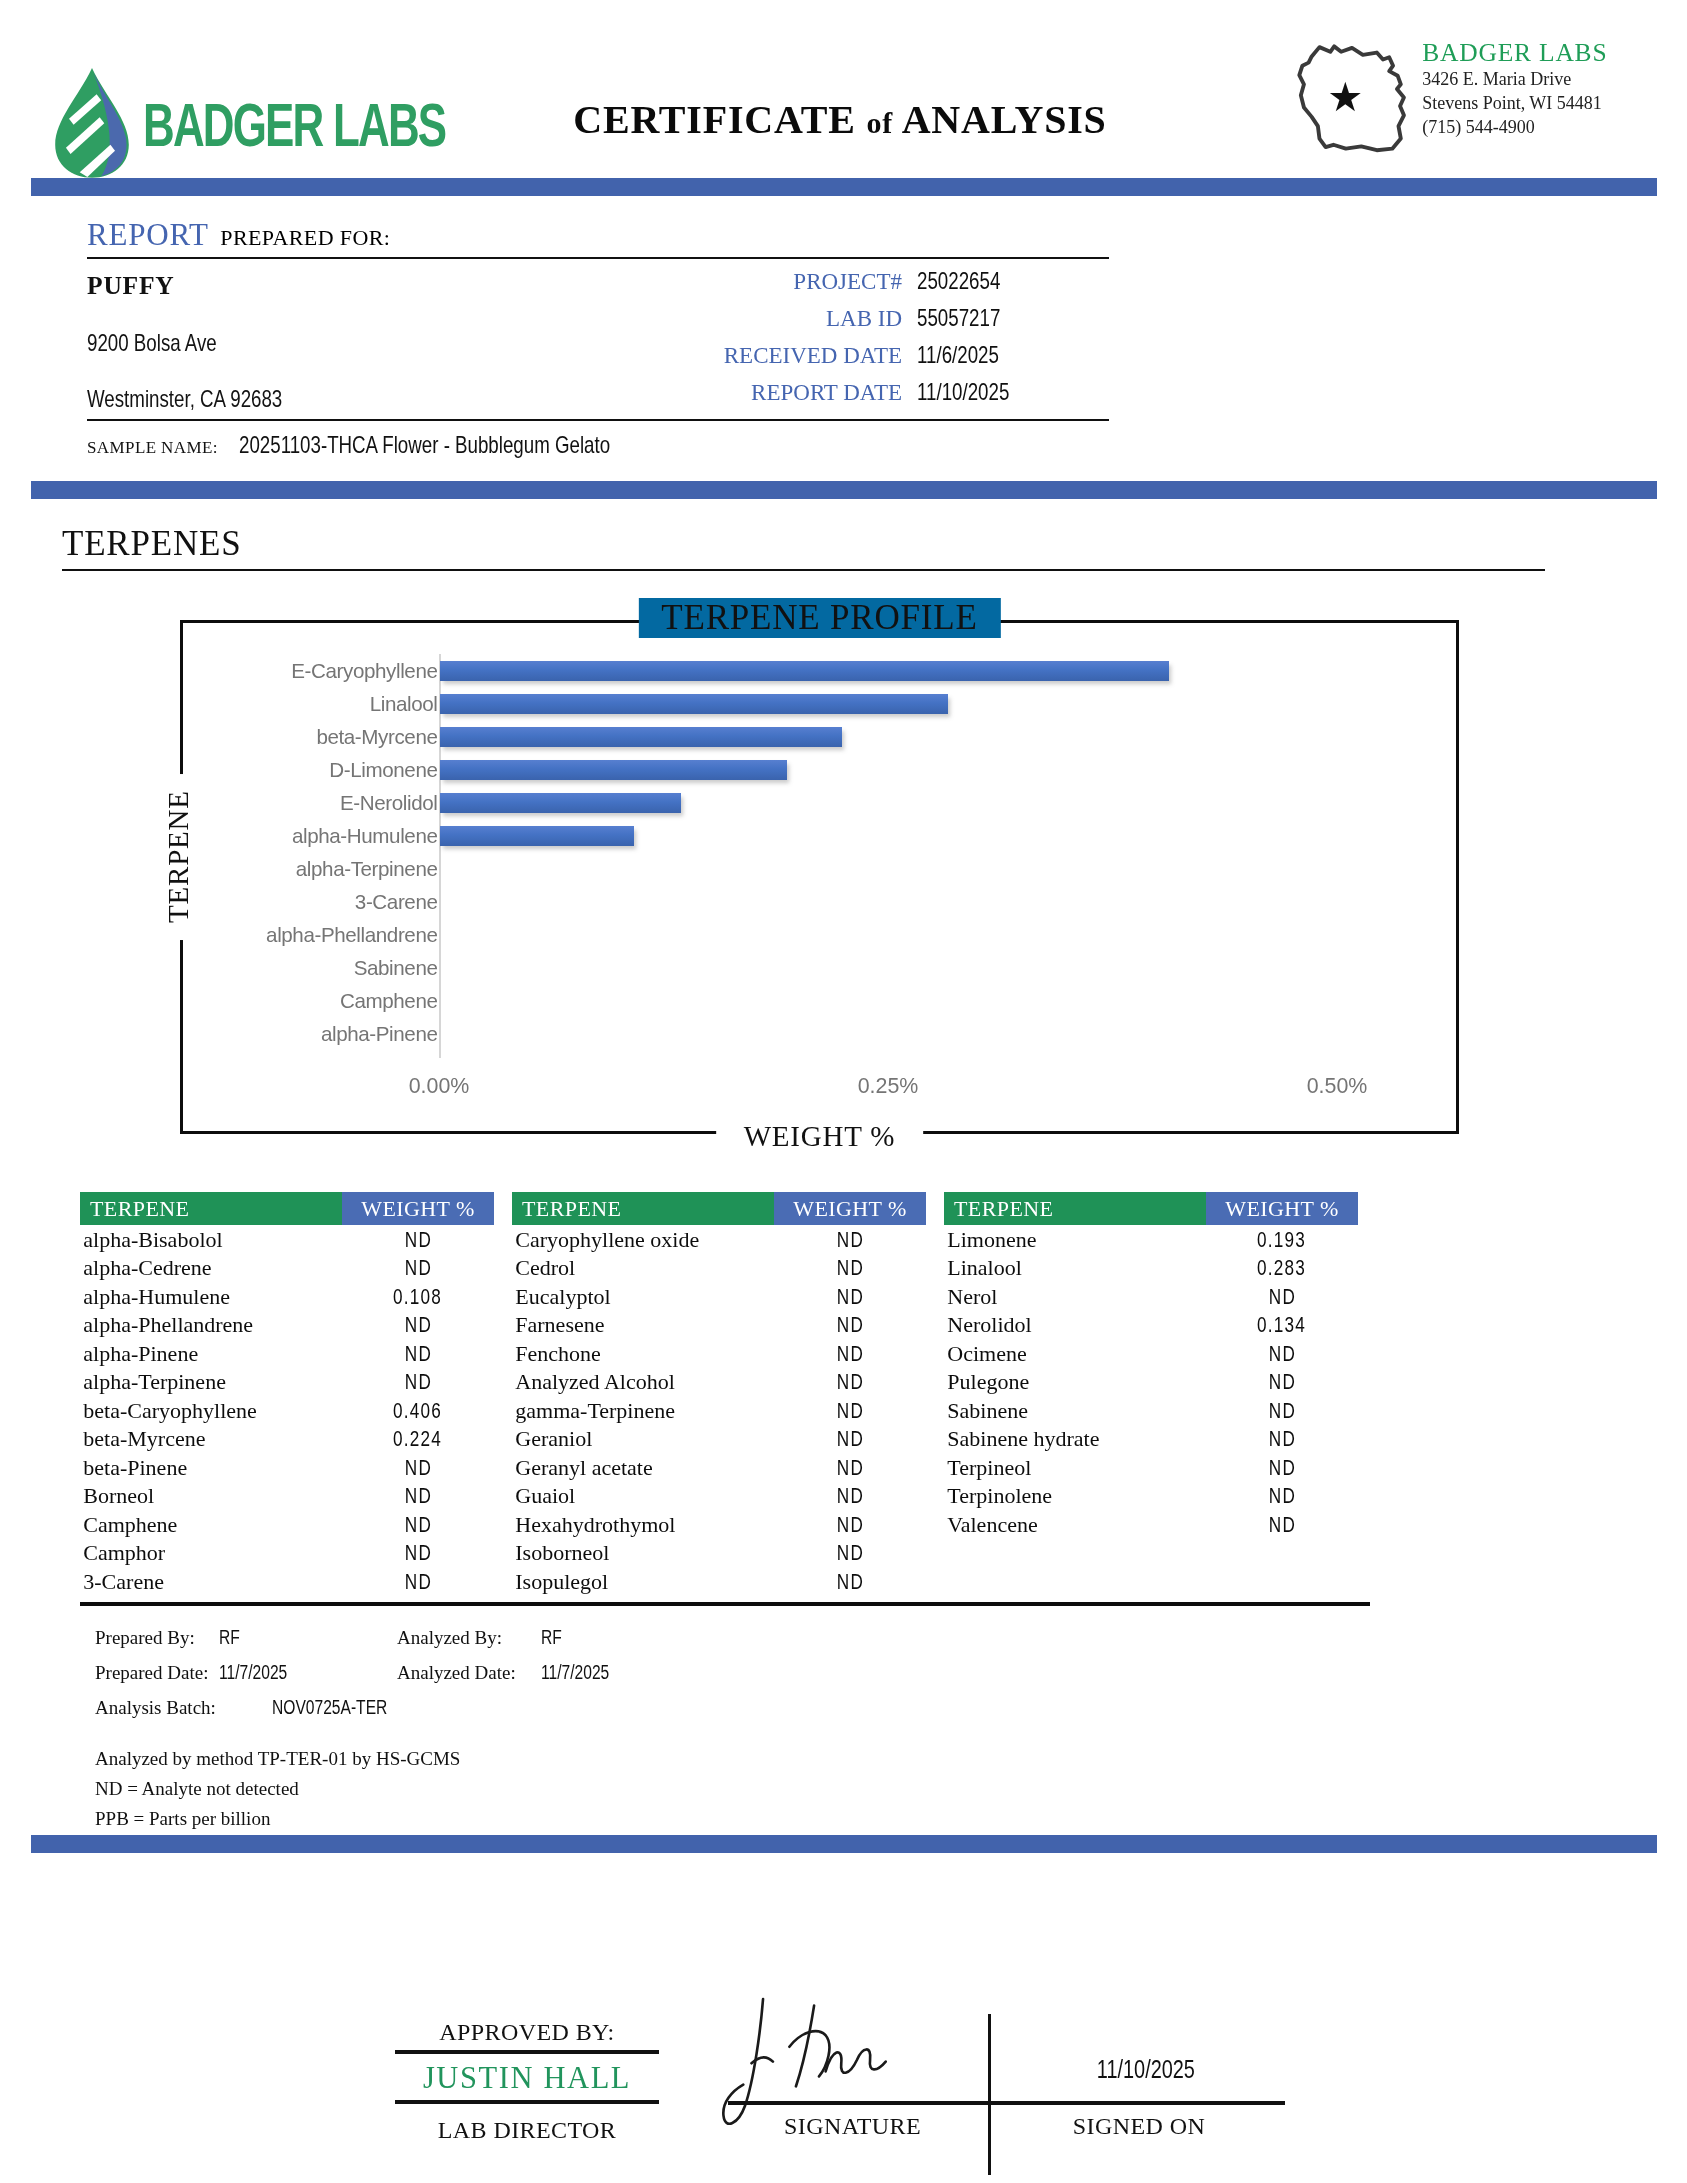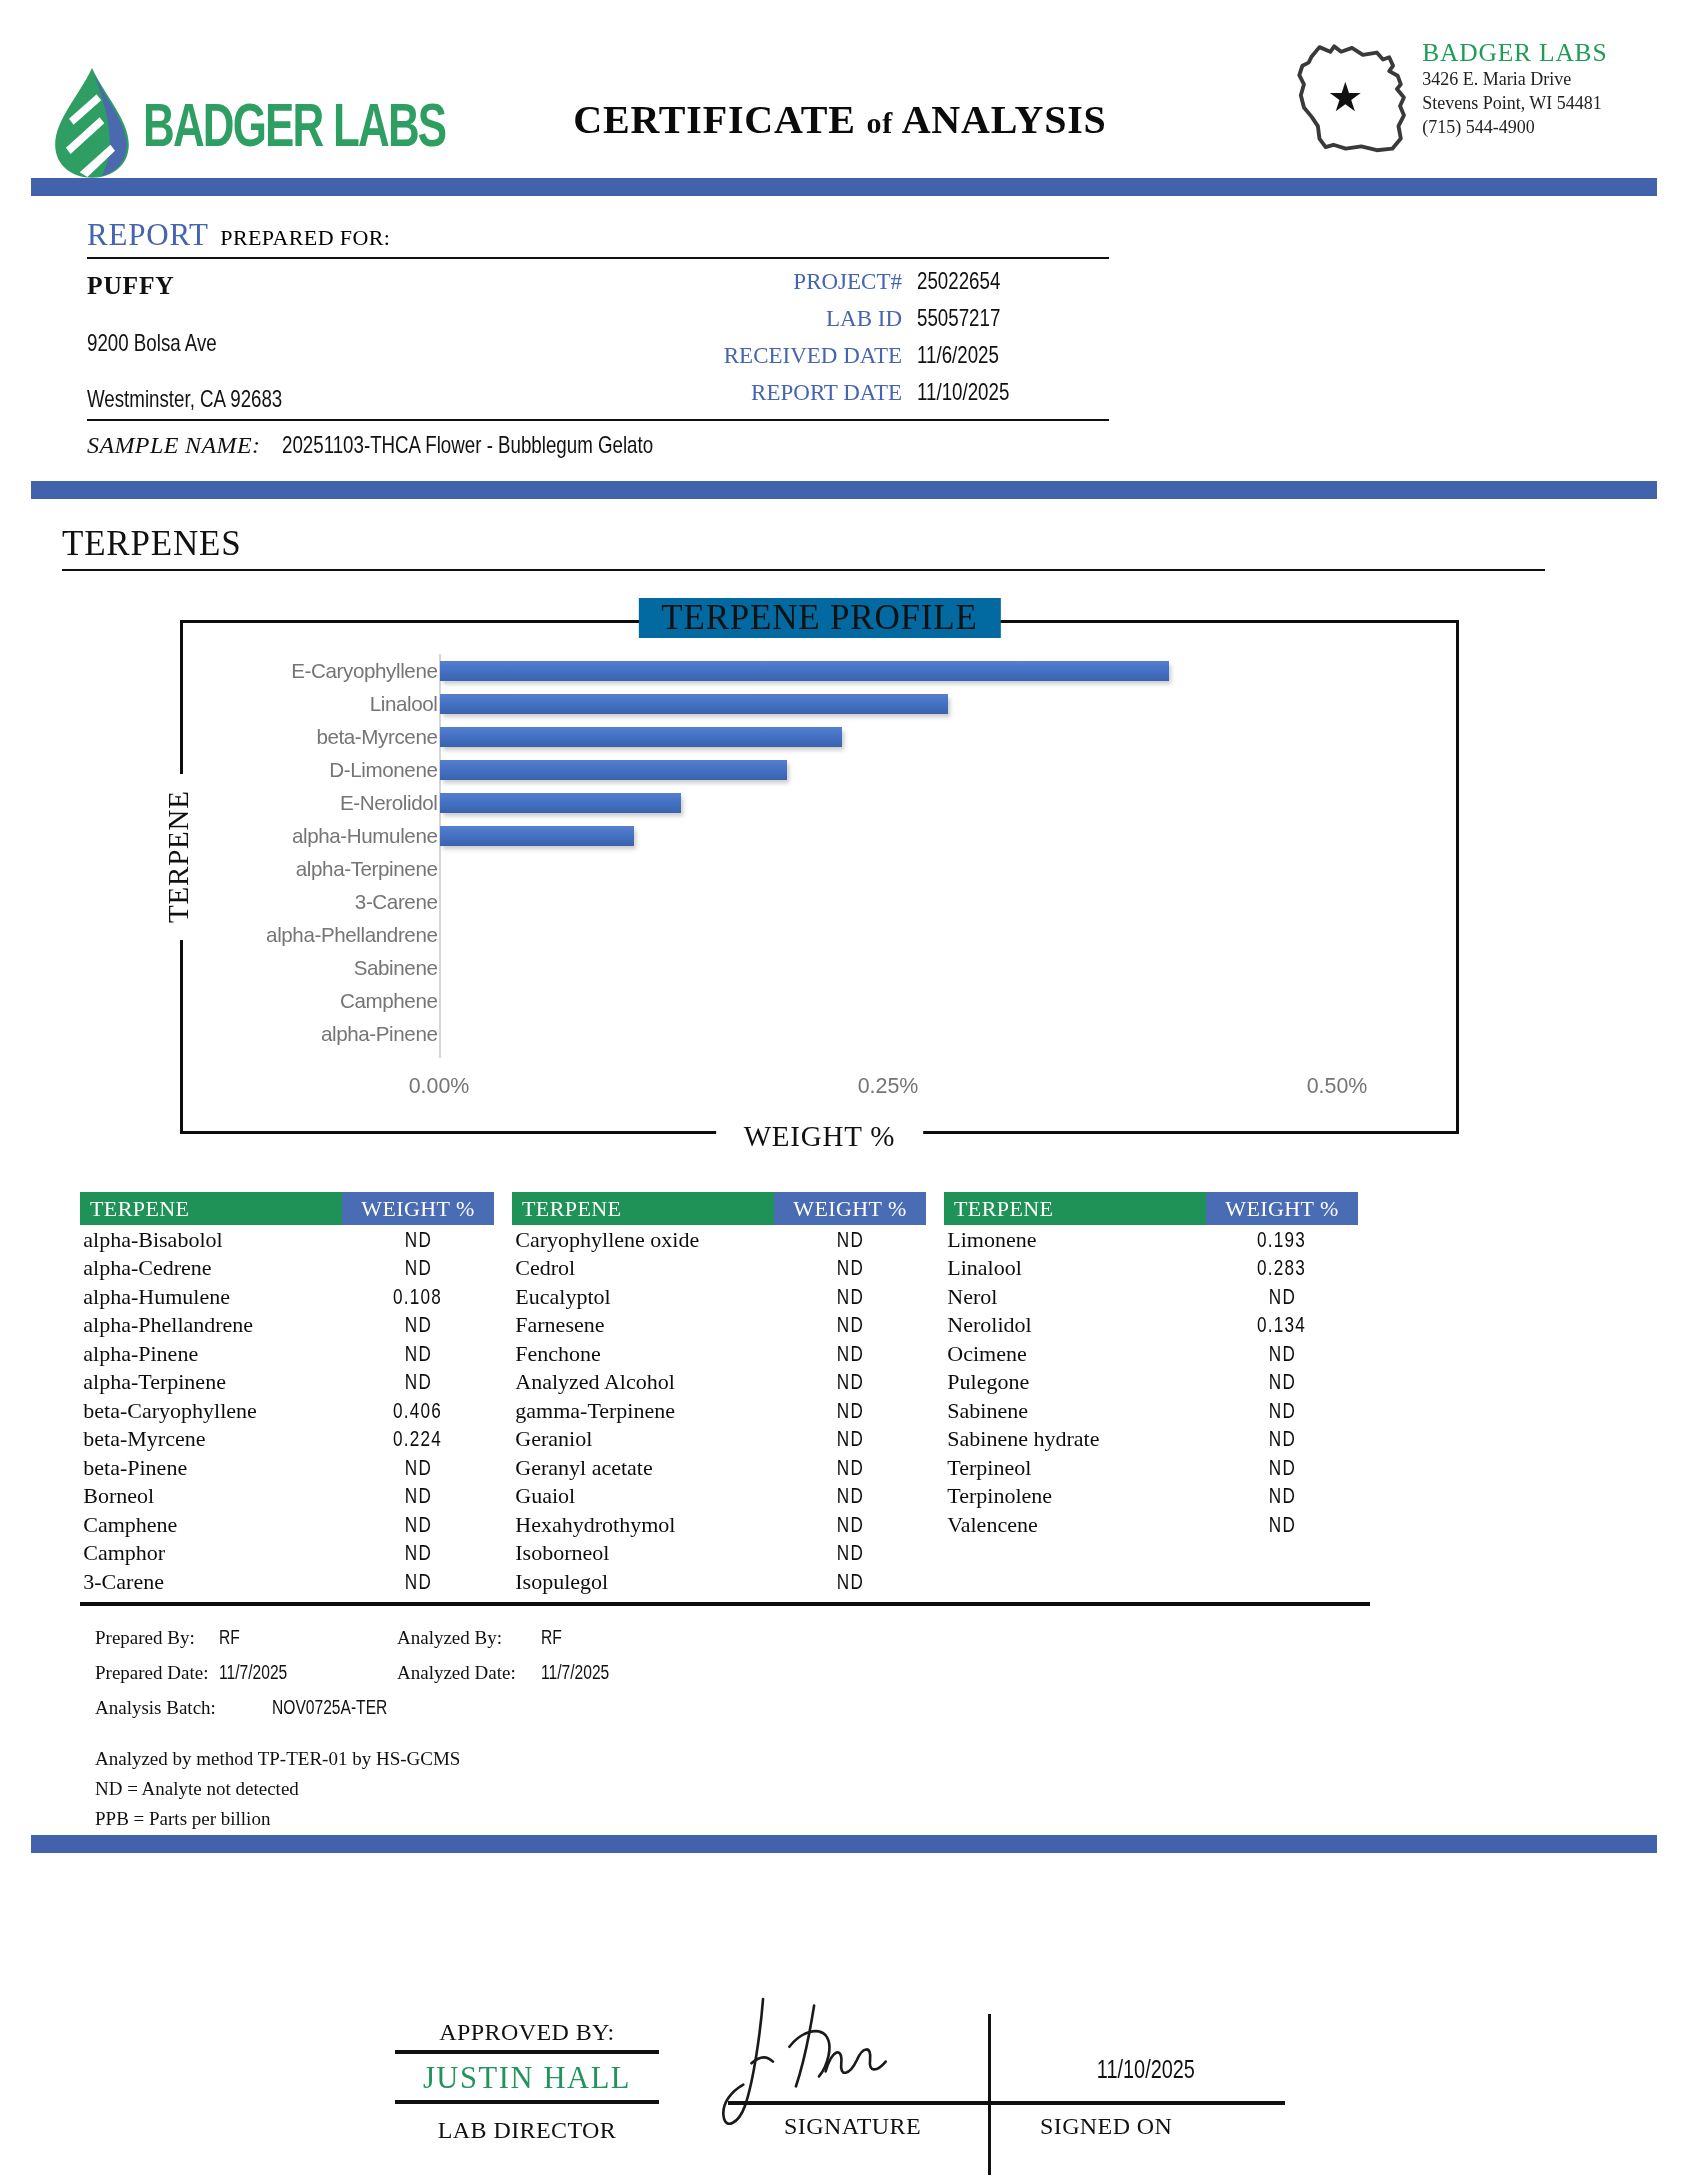--- a/index.html
+++ b/index.html
@@ -33,21 +33,21 @@
   .rp-line{height:2.5px;background:#111;margin-top:3.3px;}
   .rp-cols{display:flex;margin-top:8.2px;}
   .rp-left{width:527px;}
   .client-name{font-weight:bold;font-size:25.5px;letter-spacing:0.8px;margin-top:3.3px;}
   .client-addr{font-size:24px;margin-top:28px;color:#131313;}
   .rp-right{width:494px;}
   .fld{display:flex;align-items:baseline;height:37px;}
   .fld-lab{width:288px;text-align:right;color:#4565b0;font-size:23px;}
   .fld-val{margin-left:15px;font-size:24px;color:#101010;}
   .sample-row{display:flex;align-items:baseline;margin-top:10px;padding-bottom:6.6px;}
-  .sample-lab{font-size:24px;letter-spacing:0.4px;font-style:italic;}
+  .sample-lab{font-size:17px;letter-spacing:0.4px;}
   .sample-val{font-size:24px;margin-left:21.4px;}
 
   
   .sect{margin:25px 0 0 62px;}
   .sect-title{font-size:35px;letter-spacing:0.8px;display:inline-block;}
   .sect-rule{height:2.5px;background:#111;margin:5px 30.5px 0 62px;width:1483px;}
 
   
   .chart-wrap{position:relative;margin:49px 0 0 180px;width:1273px;height:508px;border:3.3px solid #0d0d0d;}
   .chart-title{position:absolute;top:-25px;left:50%;transform:translateX(-50%);background:#0369a1;
@@ -97,21 +97,21 @@
   .app-stack{position:absolute;left:395px;top:15px;width:264px;text-align:center;}
   .app-by{font-size:24px;letter-spacing:0.4px;}
   .app-line{height:4.1px;background:#111;margin-top:4.1px;}
   .app-name{color:#21945c;font-size:30.5px;letter-spacing:1.6px;margin-top:6.6px;}
   .app-title{font-size:24px;margin-top:13px;letter-spacing:0.4px;font-family:Liberation Serif, serif;}
   .sig-svg{position:absolute;left:684px;top:-10px;}
   .sig-hline{position:absolute;left:728px;top:97px;width:557px;height:4.1px;background:#111;}
   .sig-vline{position:absolute;left:988px;top:10px;width:2.5px;height:161px;background:#111;}
   .signed-date{position:absolute;left:1026px;top:51px;width:239px;text-align:center;font-size:25.5px;}
   .sig-label{position:absolute;left:762px;top:109px;width:181px;text-align:center;font-size:24px;letter-spacing:0.4px;}
-  .signedon-label{position:absolute;left:1040px;top:109px;width:198px;font-size:24px;letter-spacing:0.4px;}
+  .signedon-label{position:absolute;left:1040px;top:109px;width:198px;text-align:center;font-size:24px;letter-spacing:0.4px;}
 </style>
 </head>
 <body>
 
 <div class="page">
 
   <div class="hdr">
     <div class="logo">
       <span>
         <svg width="92" height="117" viewBox="0 0 120 150">

